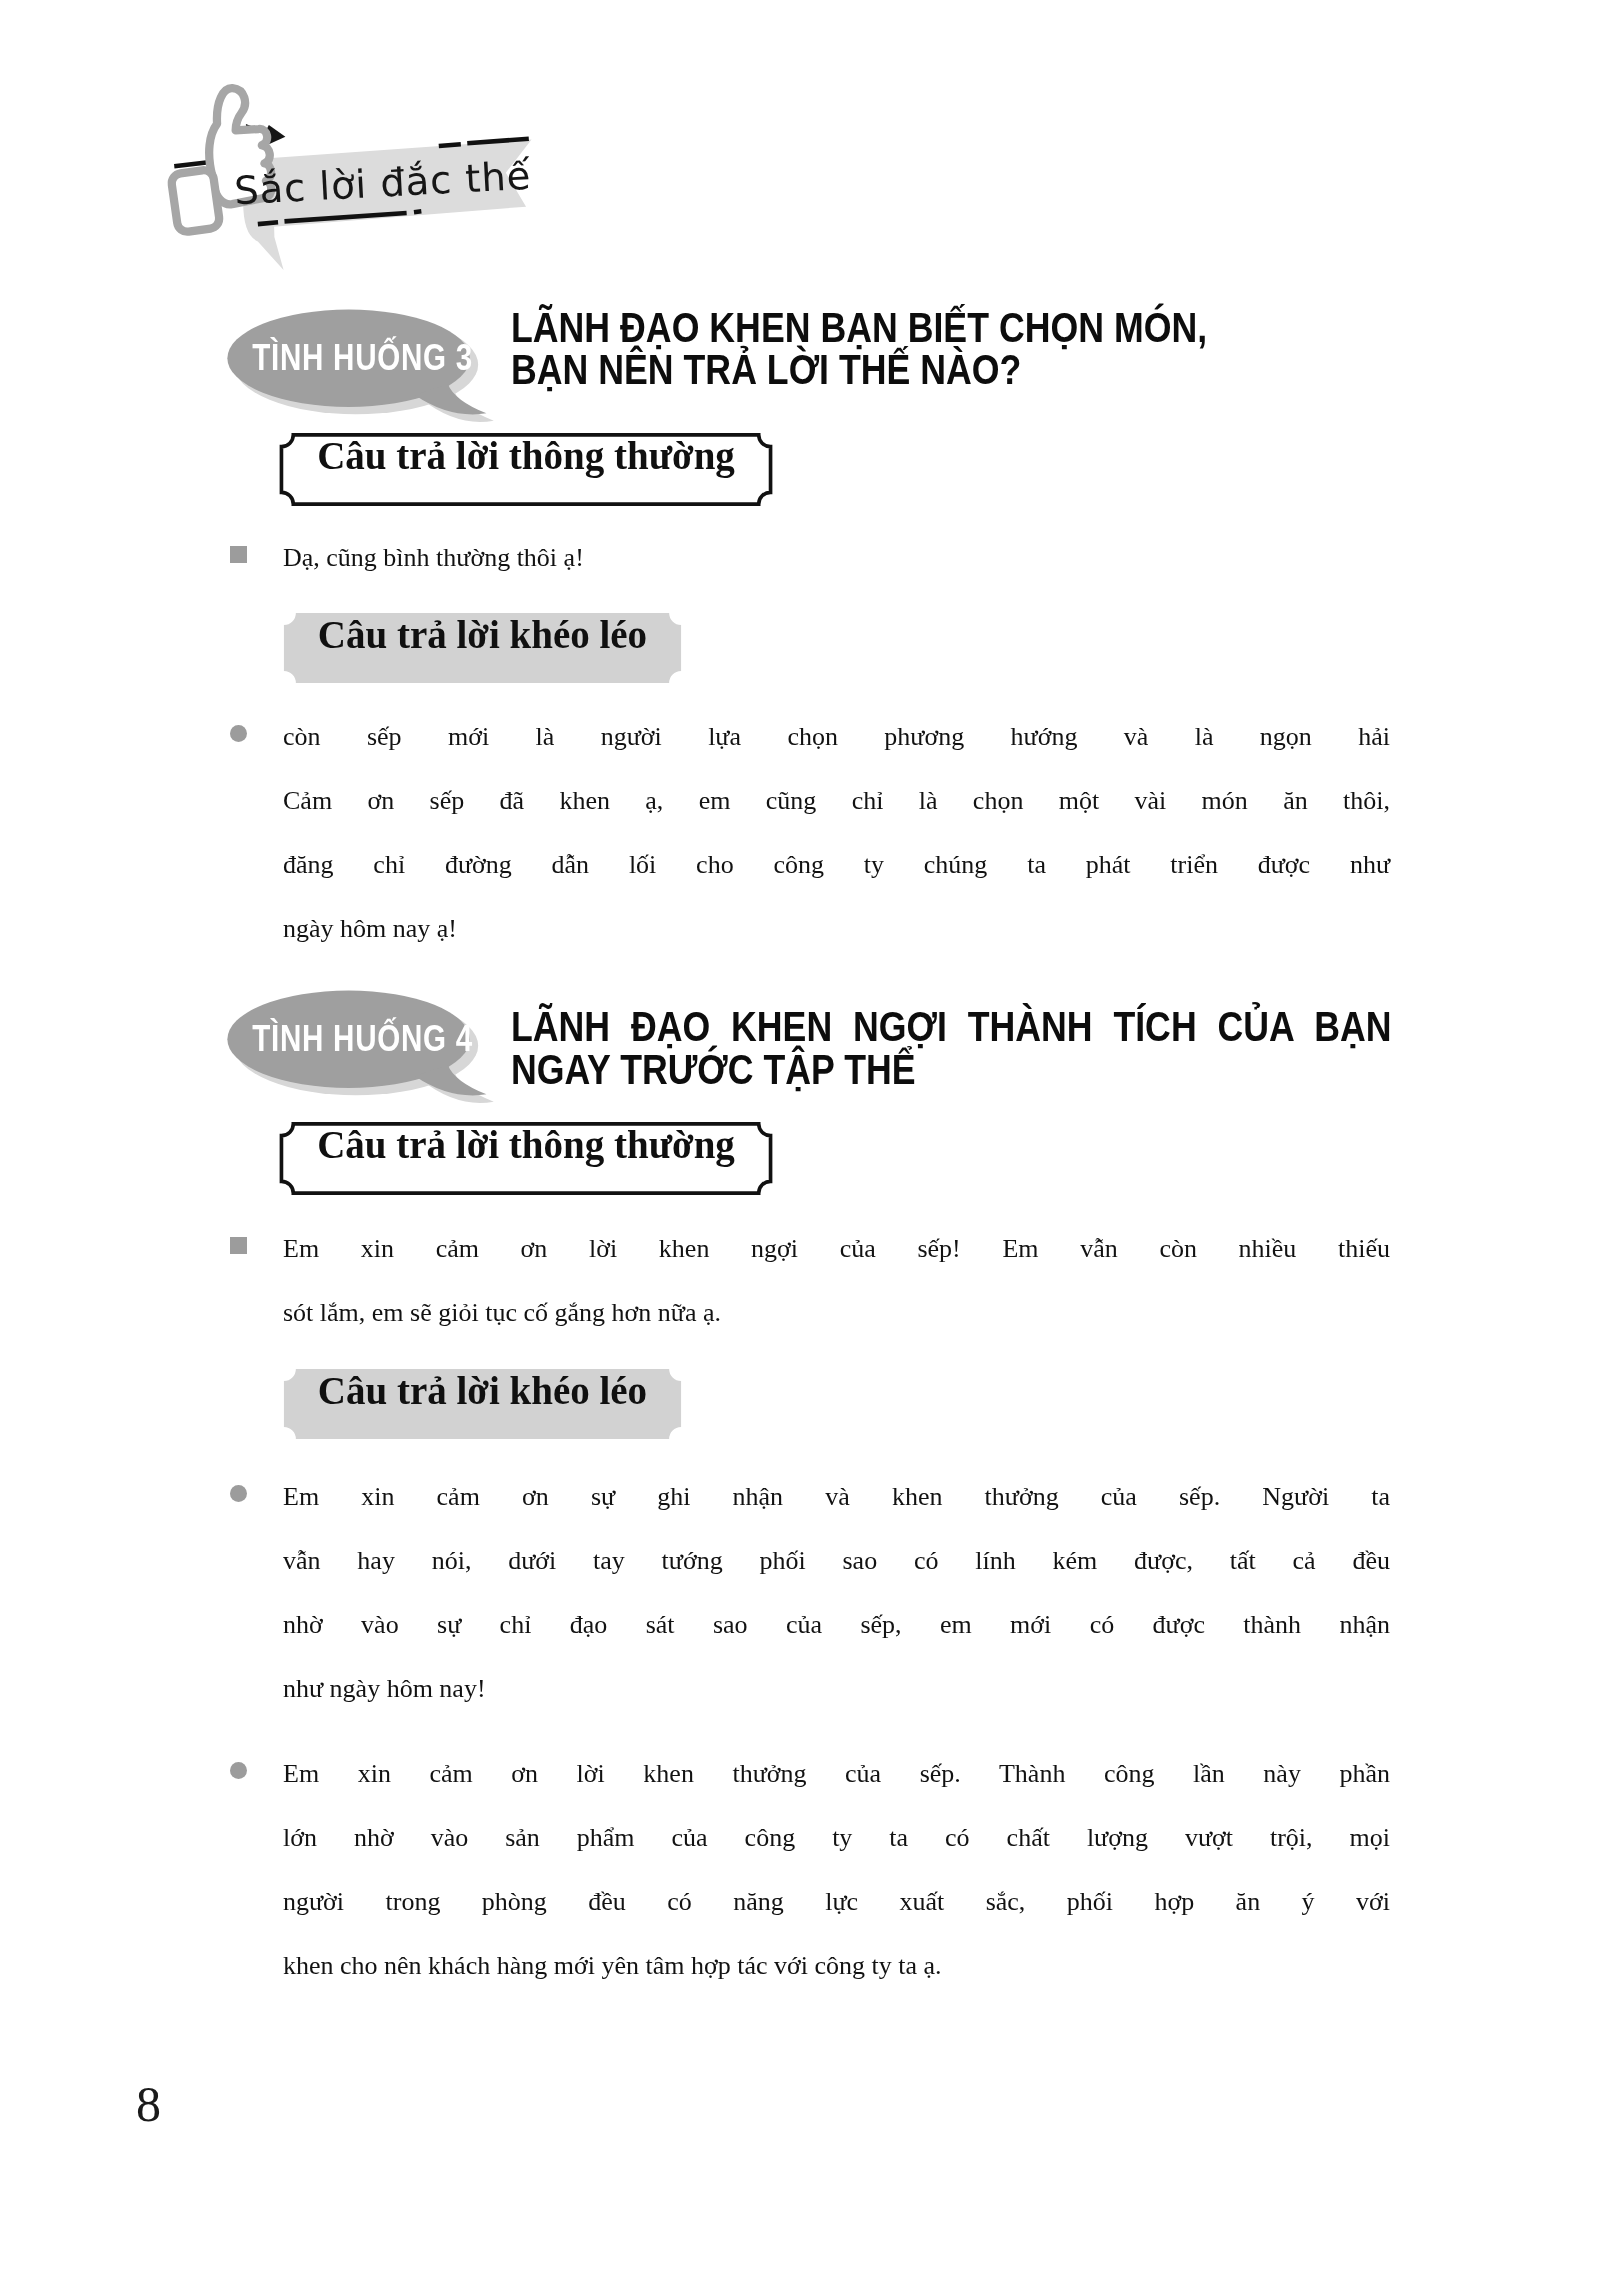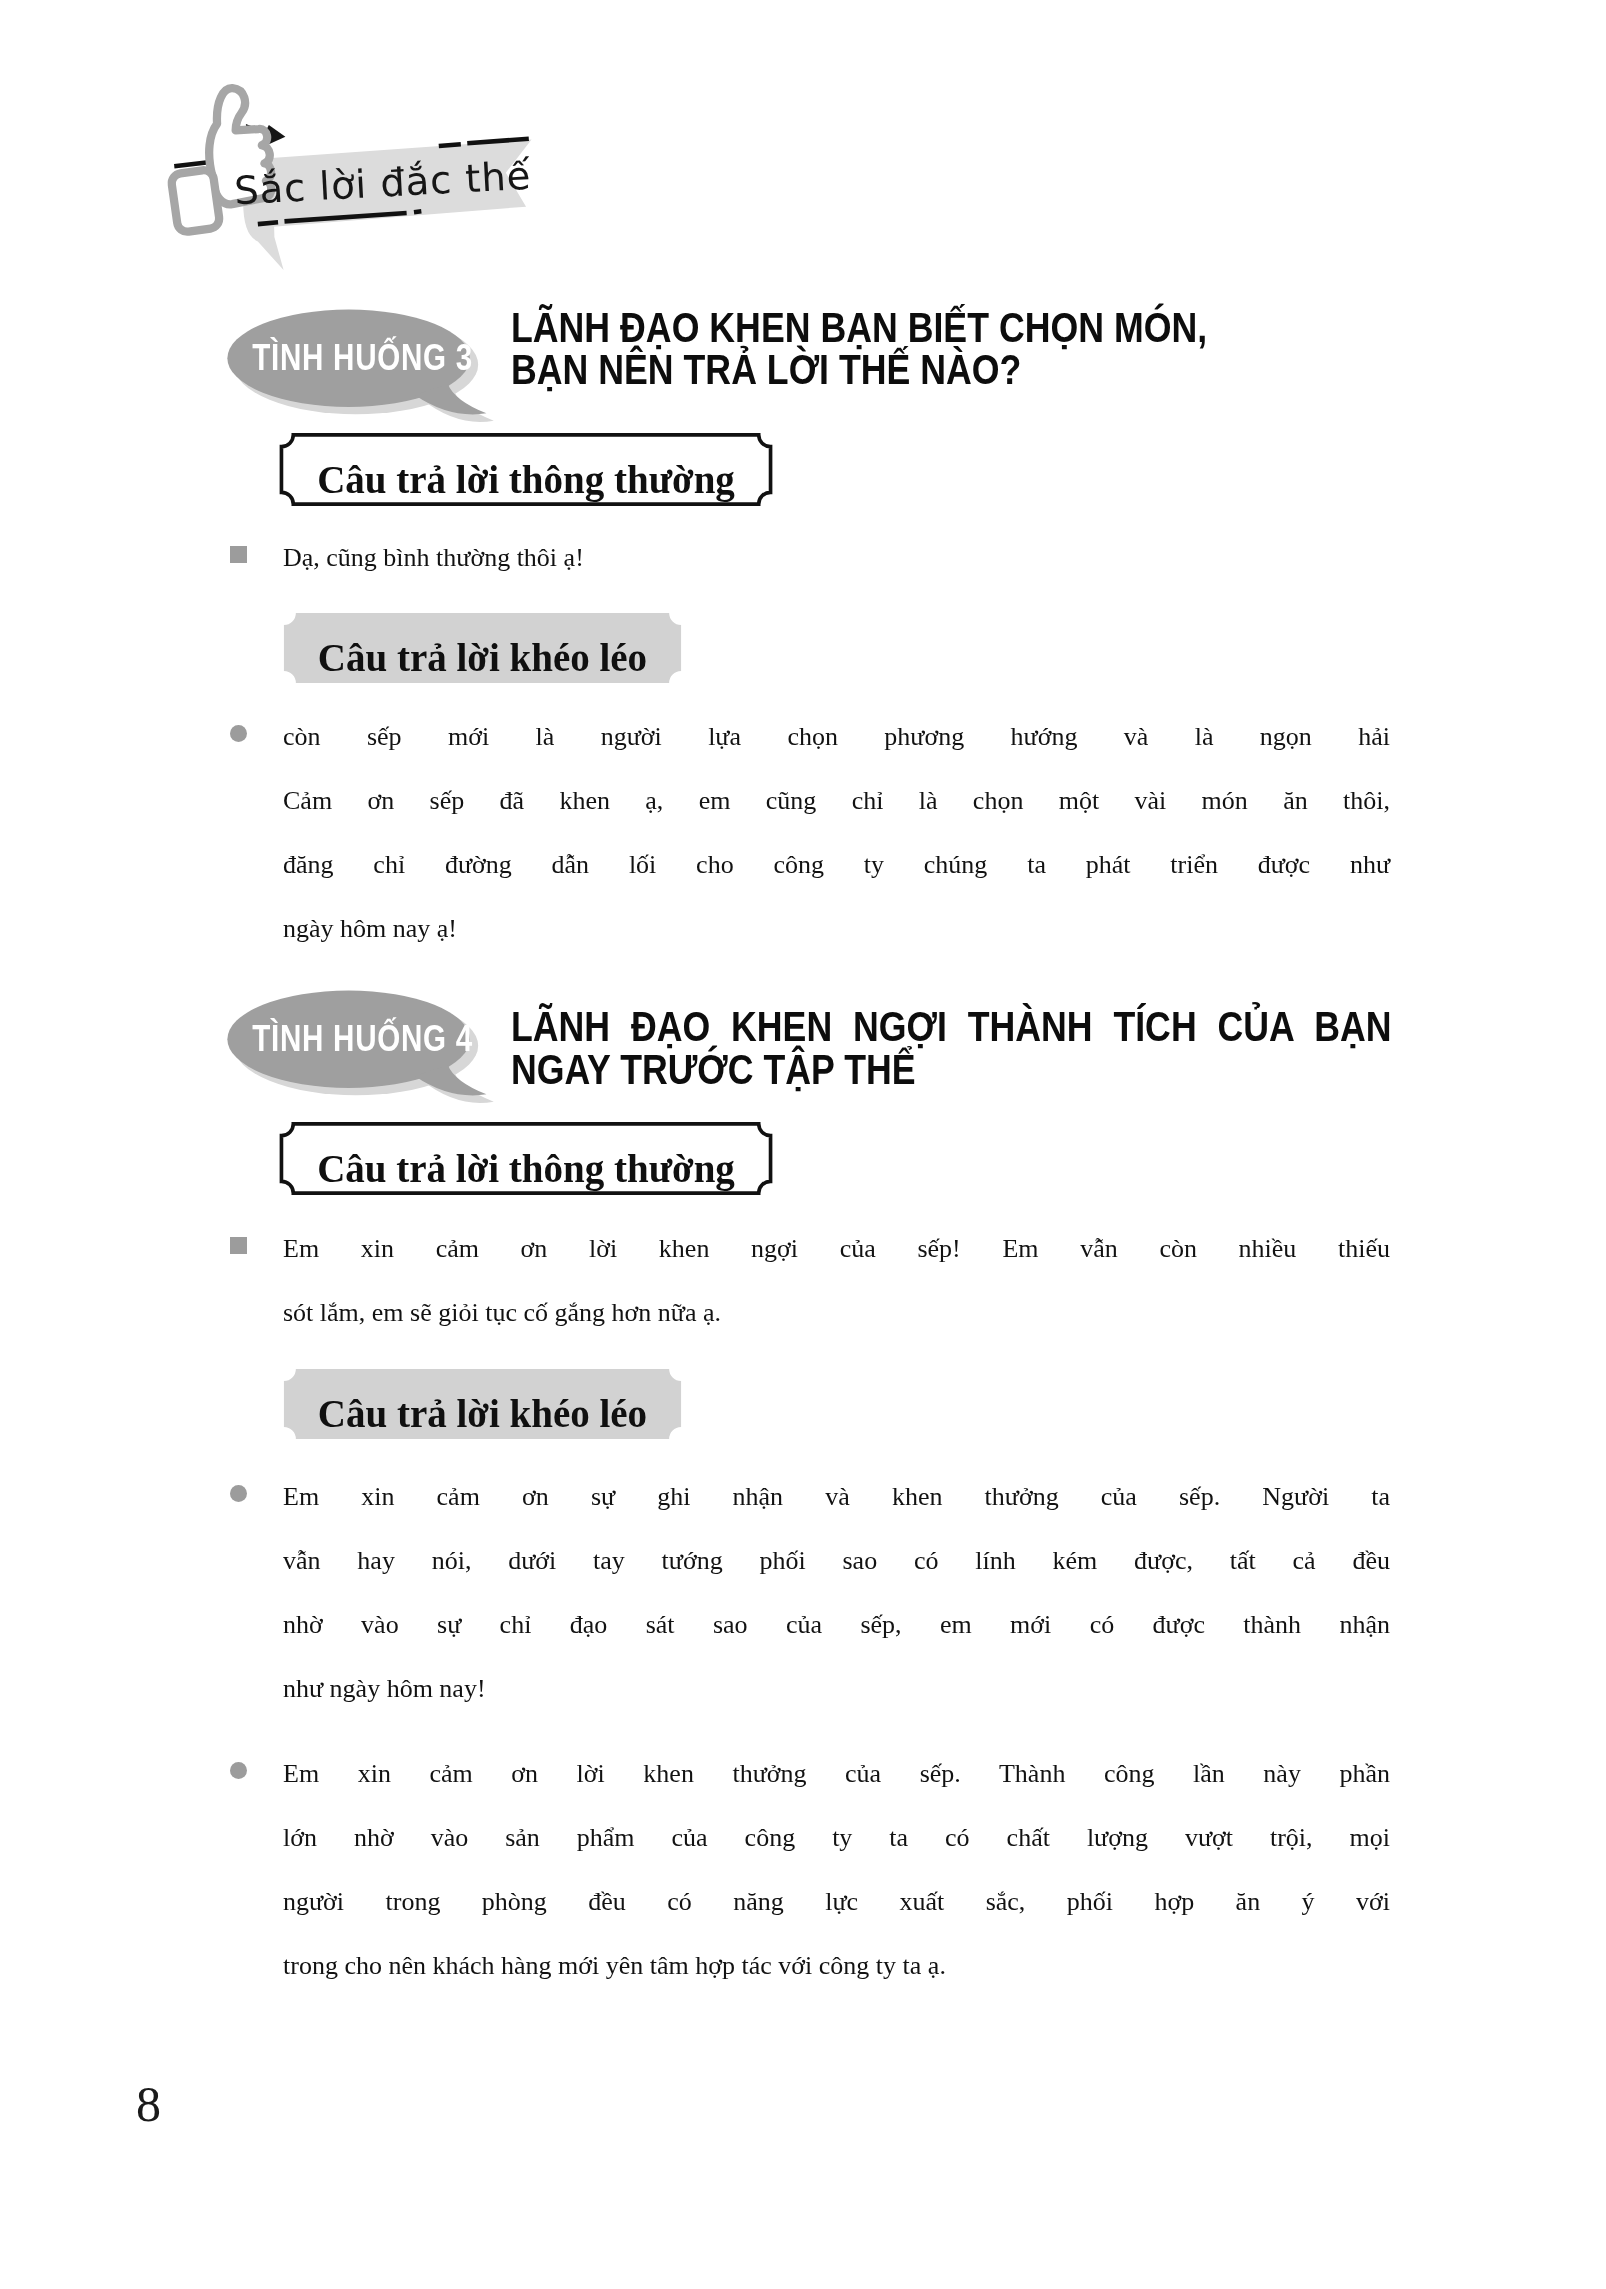--- a/index.html
+++ b/index.html
@@ -20,21 +20,21 @@
   
   .badge-text{
     position:absolute;left:228px;width:242px;height:51px;line-height:51px;
     text-align:center;font-family:"Liberation Sans",sans-serif;font-weight:700;
     font-size:37px;color:#ffffff;transform:scaleX(0.8);white-space:nowrap;
     letter-spacing:0.9px;
   }
 
   
   .tag{
-    position:absolute;display:flex;align-items:flex-end;justify-content:center;
+    position:absolute;display:flex;align-items:flex-start;justify-content:center;
   }
   .tag svg{position:absolute;left:0;top:0;}
   .tag span{
     position:relative;font-weight:700;font-size:39px;color:#101010;
     font-family:"Liberation Serif",serif;padding-bottom:3.7px;
   }
 
   
   .answer{position:absolute;left:230px;width:1160px;}
   .bullet{position:absolute;left:0;top:20px;width:17.4px;height:17.4px;background:#9c9c9c;}
@@ -172,20 +172,20 @@
       <div class="ln">như ngày hôm nay!</div>
     </div>
   </div>
 
   <div class="answer" style="top:1742px">
     <span class="bullet round"></span>
     <div class="lines">
       <div class="ln j">Em xin cảm ơn lời khen thưởng của sếp. Thành công lần này phần</div>
       <div class="ln j">lớn nhờ vào sản phẩm của công ty ta có chất lượng vượt trội, mọi</div>
       <div class="ln j">người trong phòng đều có năng lực xuất sắc, phối hợp ăn ý với</div>
-      <div class="ln">trong cho nên khách hàng mới yên tâm hợp tác với công ty ta ạ.</div>
+      <div class="ln">khen cho nên khách hàng mới yên tâm hợp tác với công ty ta ạ.</div>
     </div>
   </div>
 
   <div class="pageno">8</div>
 
 </div>
 
 
 </body></html>

